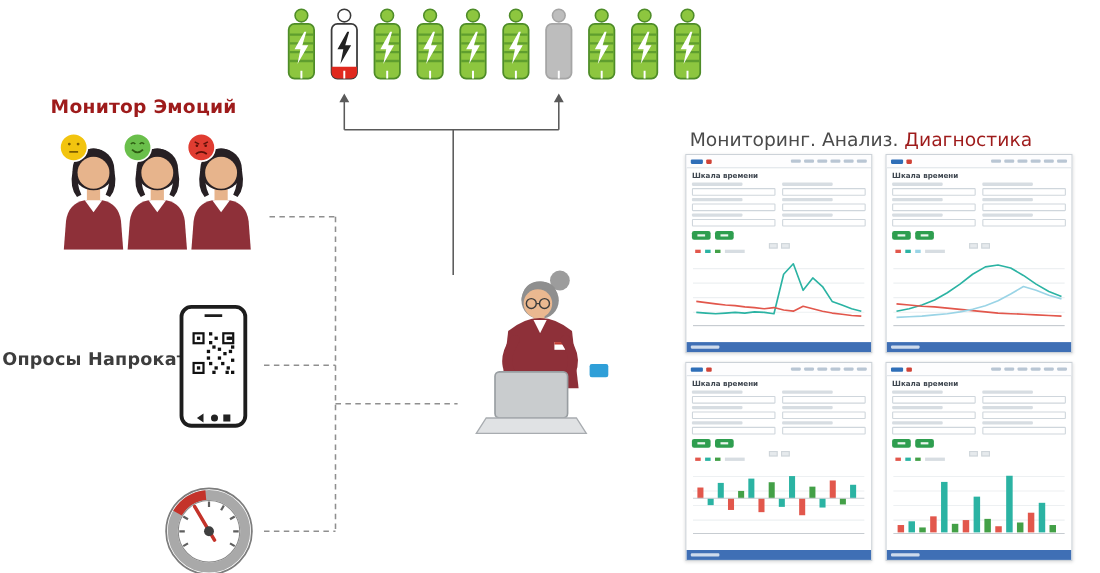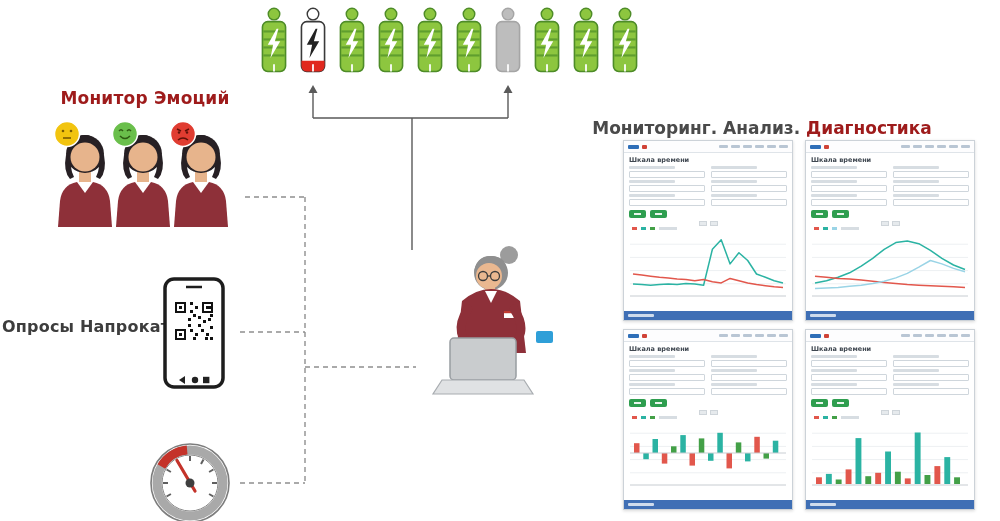--- a/index.html
+++ b/index.html
@@ -1,24 +1,24 @@
 <!DOCTYPE html>
 <html style="--accent: #9e1b1b; --btn-green: #2e9e4f; --foot-blue: #3f6fb5;"><head>
 <meta charset="utf-8">
 <style>
   *{margin:0;padding:0;box-sizing:border-box}
   html,body{background:#fff}
   body{font-family:"DejaVu Sans","Liberation Sans",sans-serif;}
   .canvas{position:relative;width:1000px;height:521px;background:#fff;overflow:hidden}
   .abs{position:absolute}
   .heading{font-weight:bold;font-size:17px;letter-spacing:.2px}
-  #emotions-title{left:46px;top:88px;width:198px;text-align:center;color:var(--accent,#9e1b1b)}
+  #emotions-title{left:46px;top:88px;width:198px;text-align:left;color:var(--accent,#9e1b1b)}
   #surveys-label{left:2px;top:317px;width:160px;font-size:16px;color:#3d3d3d;white-space:nowrap}
   #crm-label{left:32px;top:472px;font-size:16px;color:#3d3d3d;white-space:nowrap}
-  #right-heading{left:586px;top:118px;width:352px;text-align:center;font-size:17px;font-weight:bold;color:#4a4a4a;white-space:nowrap}
+  #right-heading{left:627px;top:118px;width:352px;font-size:17px;font-weight:normal;color:#4a4a4a;white-space:nowrap}
   #right-heading .accent{color:var(--accent,#9e1b1b)}
   #battery-row{left:258px;top:4px;display:flex;gap:7px}
   #overlay{left:0;top:0;pointer-events:none}
   
   #dashboard-grid{left:623px;top:140px;width:420px;display:grid;grid-template-columns:170px 170px;grid-auto-rows:181px;column-gap:12px;row-gap:8px}
   .dash{background:#fff;border:1px solid #ccd2d8;box-shadow:0 1px 3px rgba(0,0,0,.15);position:relative;overflow:hidden;display:flex;flex-direction:column}
   .dash-head{height:12px;border-bottom:1px solid #dfe4e9;display:flex;align-items:center;gap:3px;padding:0 4px;background:#fdfdfe;flex:none}
   .logo-a{width:11px;height:4px;background:#2f6fb8;border-radius:1px;flex:none}
   .logo-b{width:5px;height:4px;background:#d04337;border-radius:1px;flex:none}
   .nav-i{width:9px;height:3px;background:#b9c6d4;border-radius:1px;flex:none}

